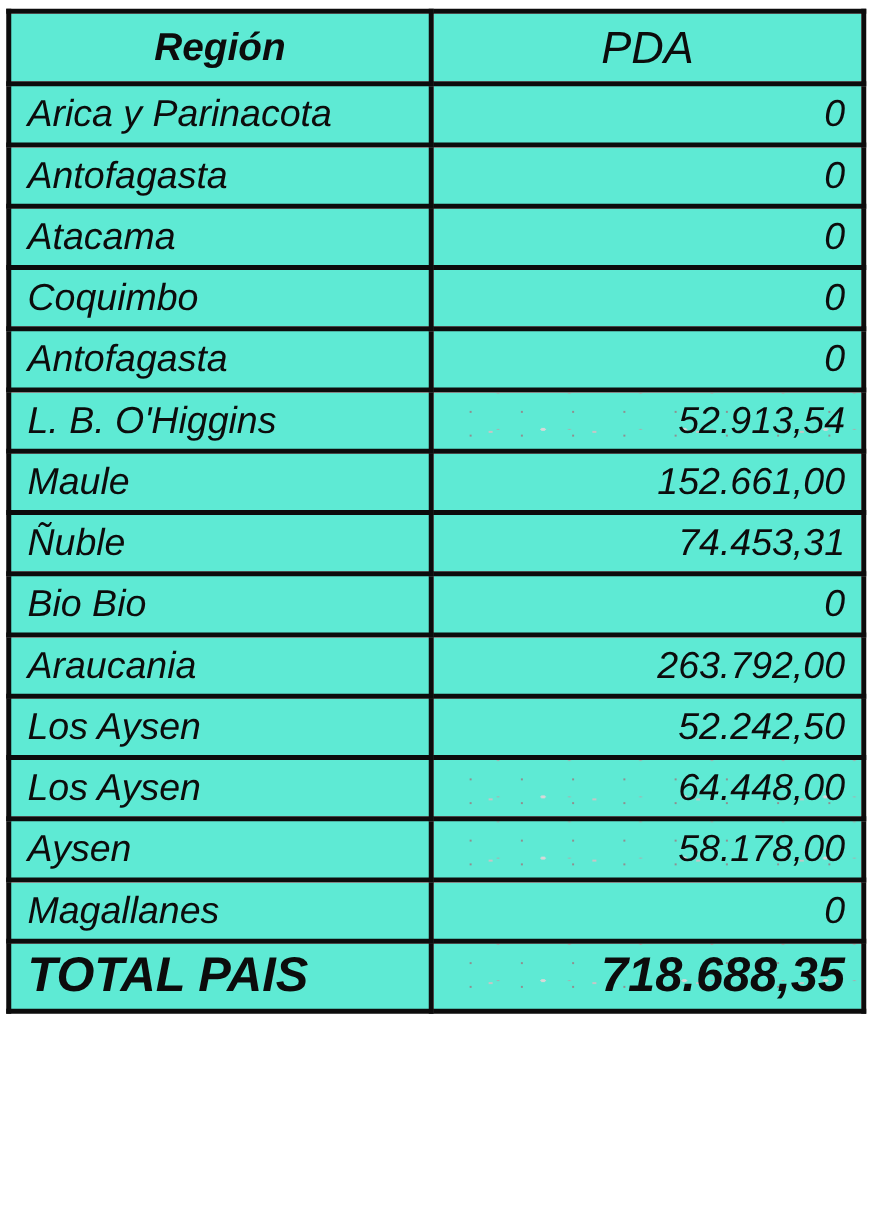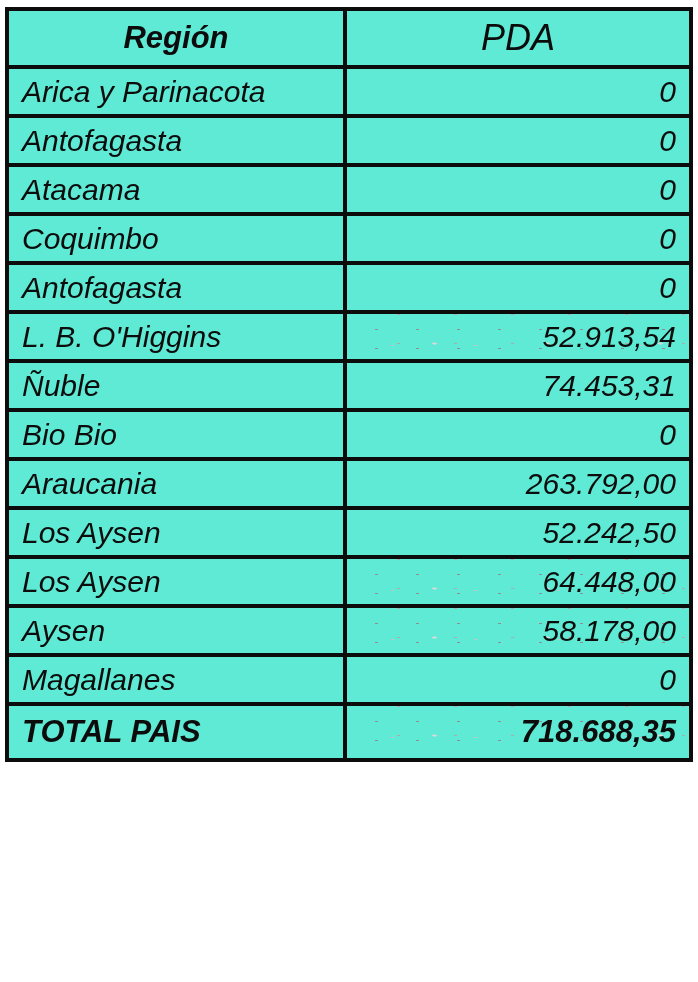--- a/index.html
+++ b/index.html
@@ -51,21 +51,21 @@
   td.region-cell {
     text-align: left;
     font-weight: normal;
   }
   td.pda-cell {
     text-align: right;
     font-weight: normal;
   }
   tr.total-row td {
     font-weight: bold;
-    font-size: 31px;
+    font-size: 39px;
     height: 52px;
   }
   
   td.noisy {
     background-image:
       radial-gradient(#8f8f8f 1px, transparent 1.4px),
       radial-gradient(#ababab 1px, transparent 1.3px),
       radial-gradient(#c6c6c6 1.6px, transparent 2px),
       radial-gradient(#d8d8d8 2px, transparent 2.6px);
     background-size: 41px 19px, 57px 29px, 83px 41px, 113px 53px;
@@ -105,20 +105,24 @@
   </tr>
       <tr>
     <td class="region-cell">Antofagasta</td>
     <td class="pda-cell">0</td>
   </tr>
       <tr>
     <td class="region-cell">L. B. O'Higgins</td>
     <td class="pda-cell noisy">52.913,54</td>
   </tr>
       <tr>
+    <td class="region-cell">Maule</td>
+    <td class="pda-cell">152.661,00</td>
+  </tr>
+      <tr>
     <td class="region-cell">Ñuble</td>
     <td class="pda-cell">74.453,31</td>
   </tr>
       <tr>
     <td class="region-cell">Bio Bio</td>
     <td class="pda-cell">0</td>
   </tr>
       <tr>
     <td class="region-cell">Araucania</td>
     <td class="pda-cell">263.792,00</td>

